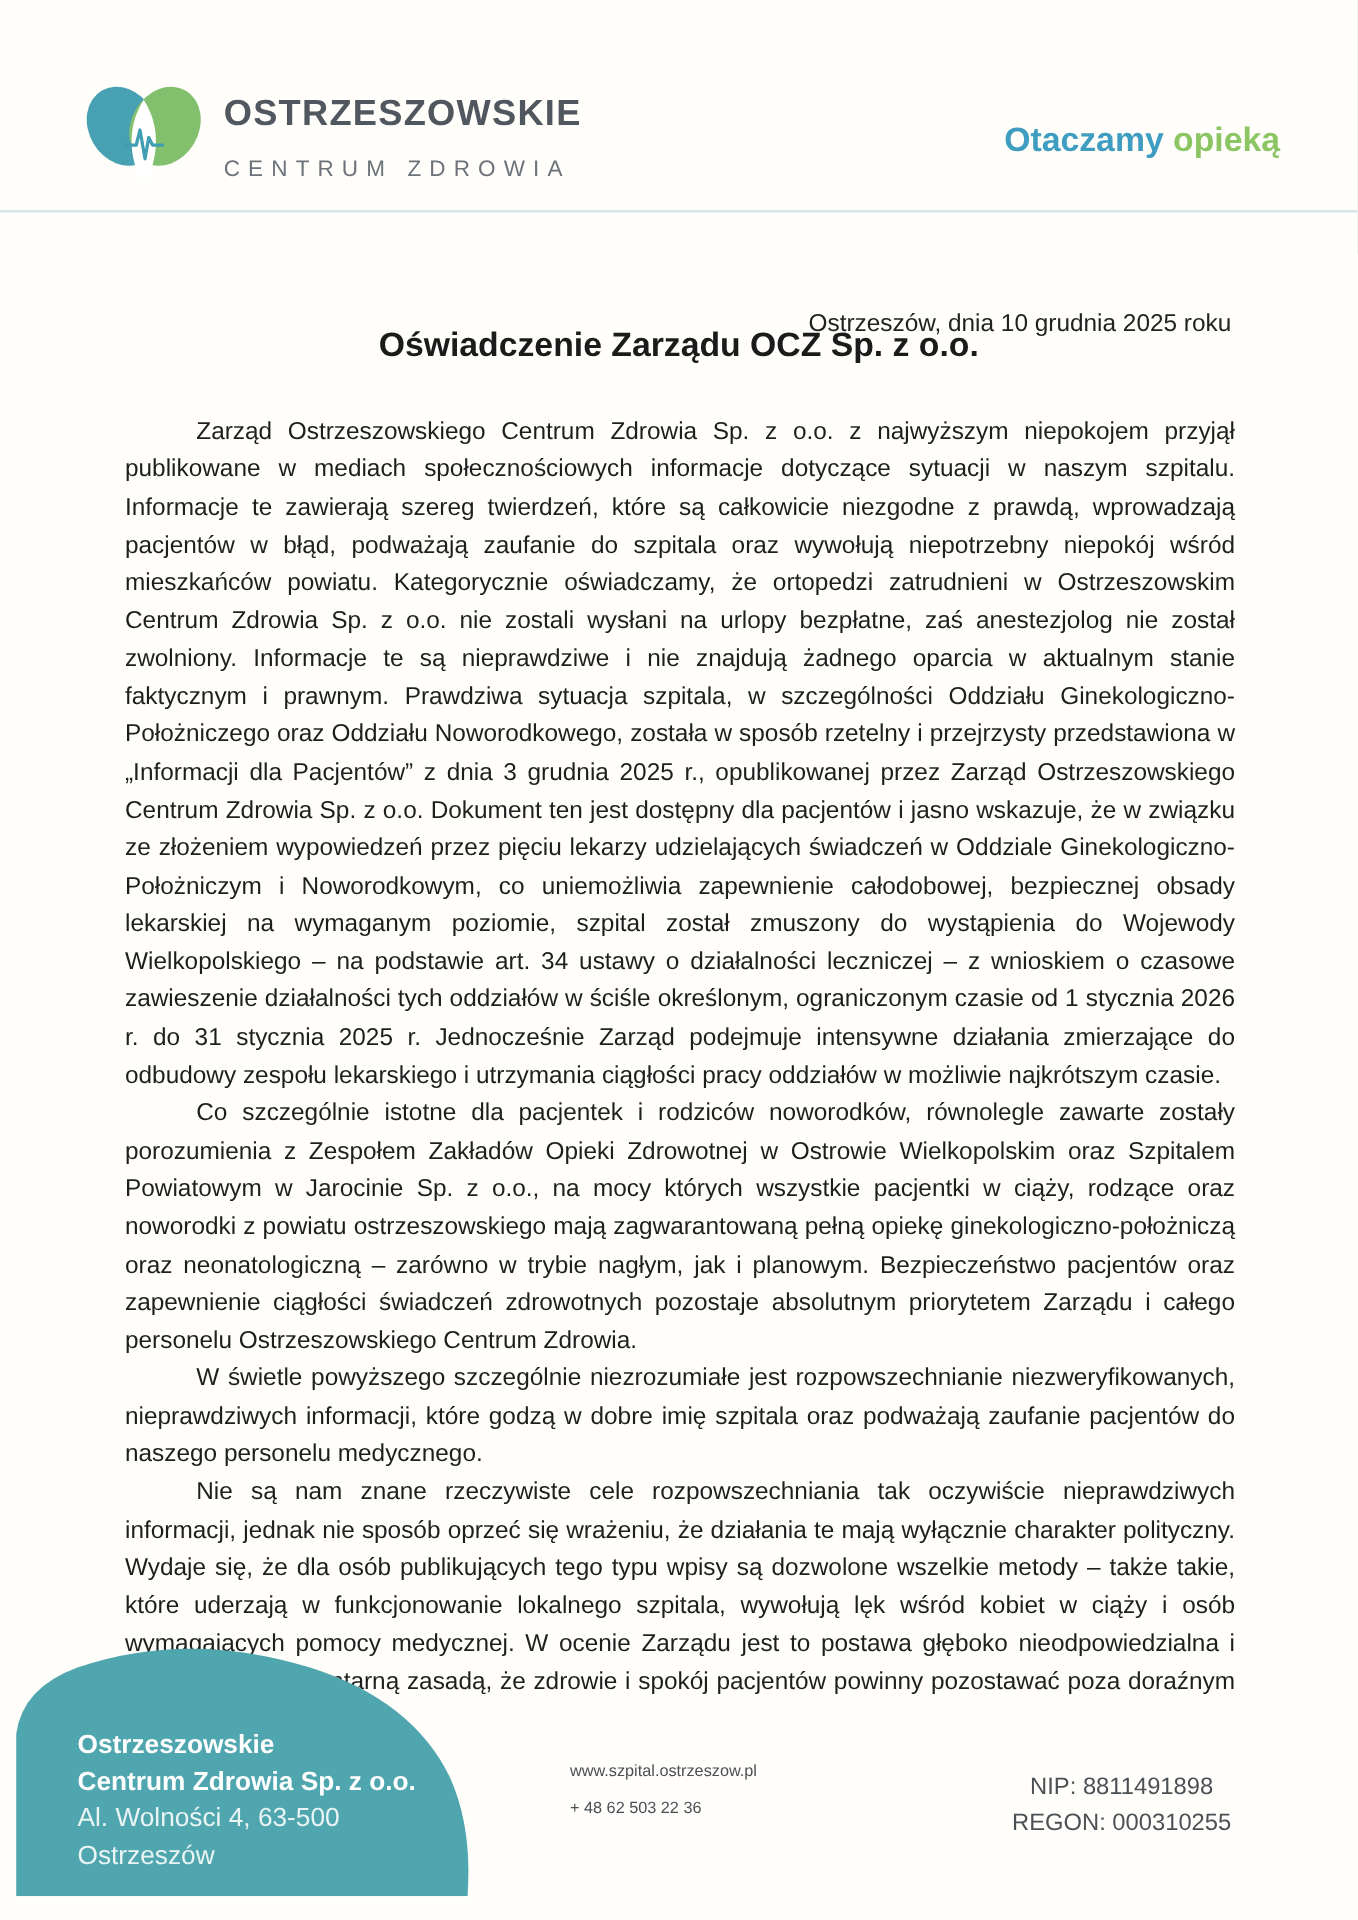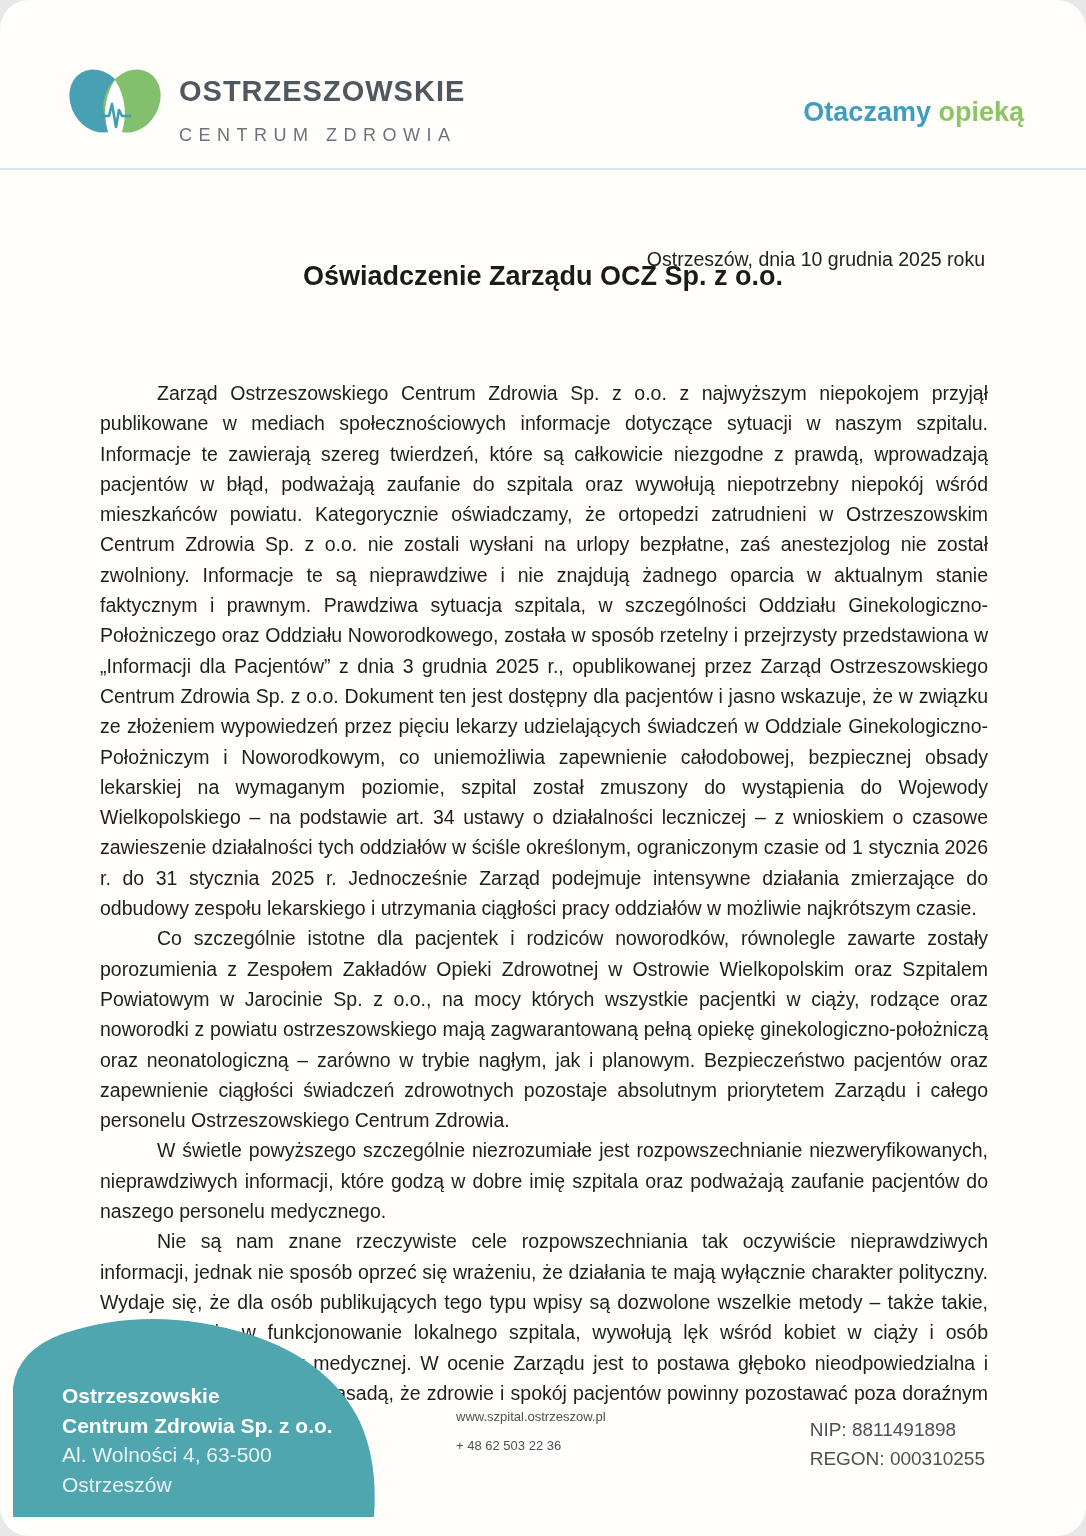--- a/index.html
+++ b/index.html
@@ -4,21 +4,20 @@
 <style>
   html,body{margin:0;padding:0;background:#e8e8e8;}
   .page{
     position:relative;
     width:1086px;height:1536px;
     margin:0 auto;
     background:#fffefb;
     font-family:"Liberation Sans", sans-serif;
     color:#1e1e1e;
     overflow:hidden;
-    border-radius:29px;
   }
   
   .logo{position:absolute;left:64px;top:64px;width:104px;height:96px;}
   .brand{position:absolute;left:179px;top:76px;}
   .brand-name{
     font-size:29px;font-weight:bold;letter-spacing:1px;
     color:#51575f;line-height:1.1;
   }
   .brand-sub{
     font-size:18px;letter-spacing:6.5px;margin-top:18px;
@@ -40,38 +39,37 @@
     font-size:19.5px;color:#222;margin-top:32px;
   }
   .doc-title{
     position:absolute;top:261px;left:0;width:100%;
     text-align:center;font-size:27px;font-weight:bold;color:#1b1b1b;
   }
   .body-text{
     position:absolute;top:330px;left:100px;width:888px;
     font-size:19.5px;line-height:30.3px;text-align:justify;
     color:#1e1e1e;
-    margin-top:48px;
   }
   .body-text p{margin:0;text-indent:57px;}
   
   .footer-blob{position:absolute;left:0px;top:1312px;width:400px;height:205px;}
   .blob-text{
     position:absolute;left:62px;top:1381px;width:300px;
     color:#ffffff;font-size:21px;line-height:29.5px;
   }
   .blob-line-bold{font-weight:bold;}
   .blob-line-light{color:rgba(255,255,255,0.88);}
   .contact-col{
     position:absolute;left:456px;top:1402px;
     font-size:13px;line-height:29px;color:#4b5055;
   }
   .registry-col{
     position:absolute;right:101px;top:1415px;
-    font-size:19px;line-height:29px;color:#4b5055;text-align:left;
+    font-size:19px;line-height:29px;color:#4b5055;text-align:center;
   }
 </style>
 </head>
 <body>
 
 <div class="page">
 
   <div class="logo">
     <svg width="104" height="96" viewBox="0 0 104 96" xmlns="http://www.w3.org/2000/svg">
       <ellipse cx="34" cy="37" rx="27" ry="33" transform="rotate(-30 34 37)" fill="#47a1b3"></ellipse>

